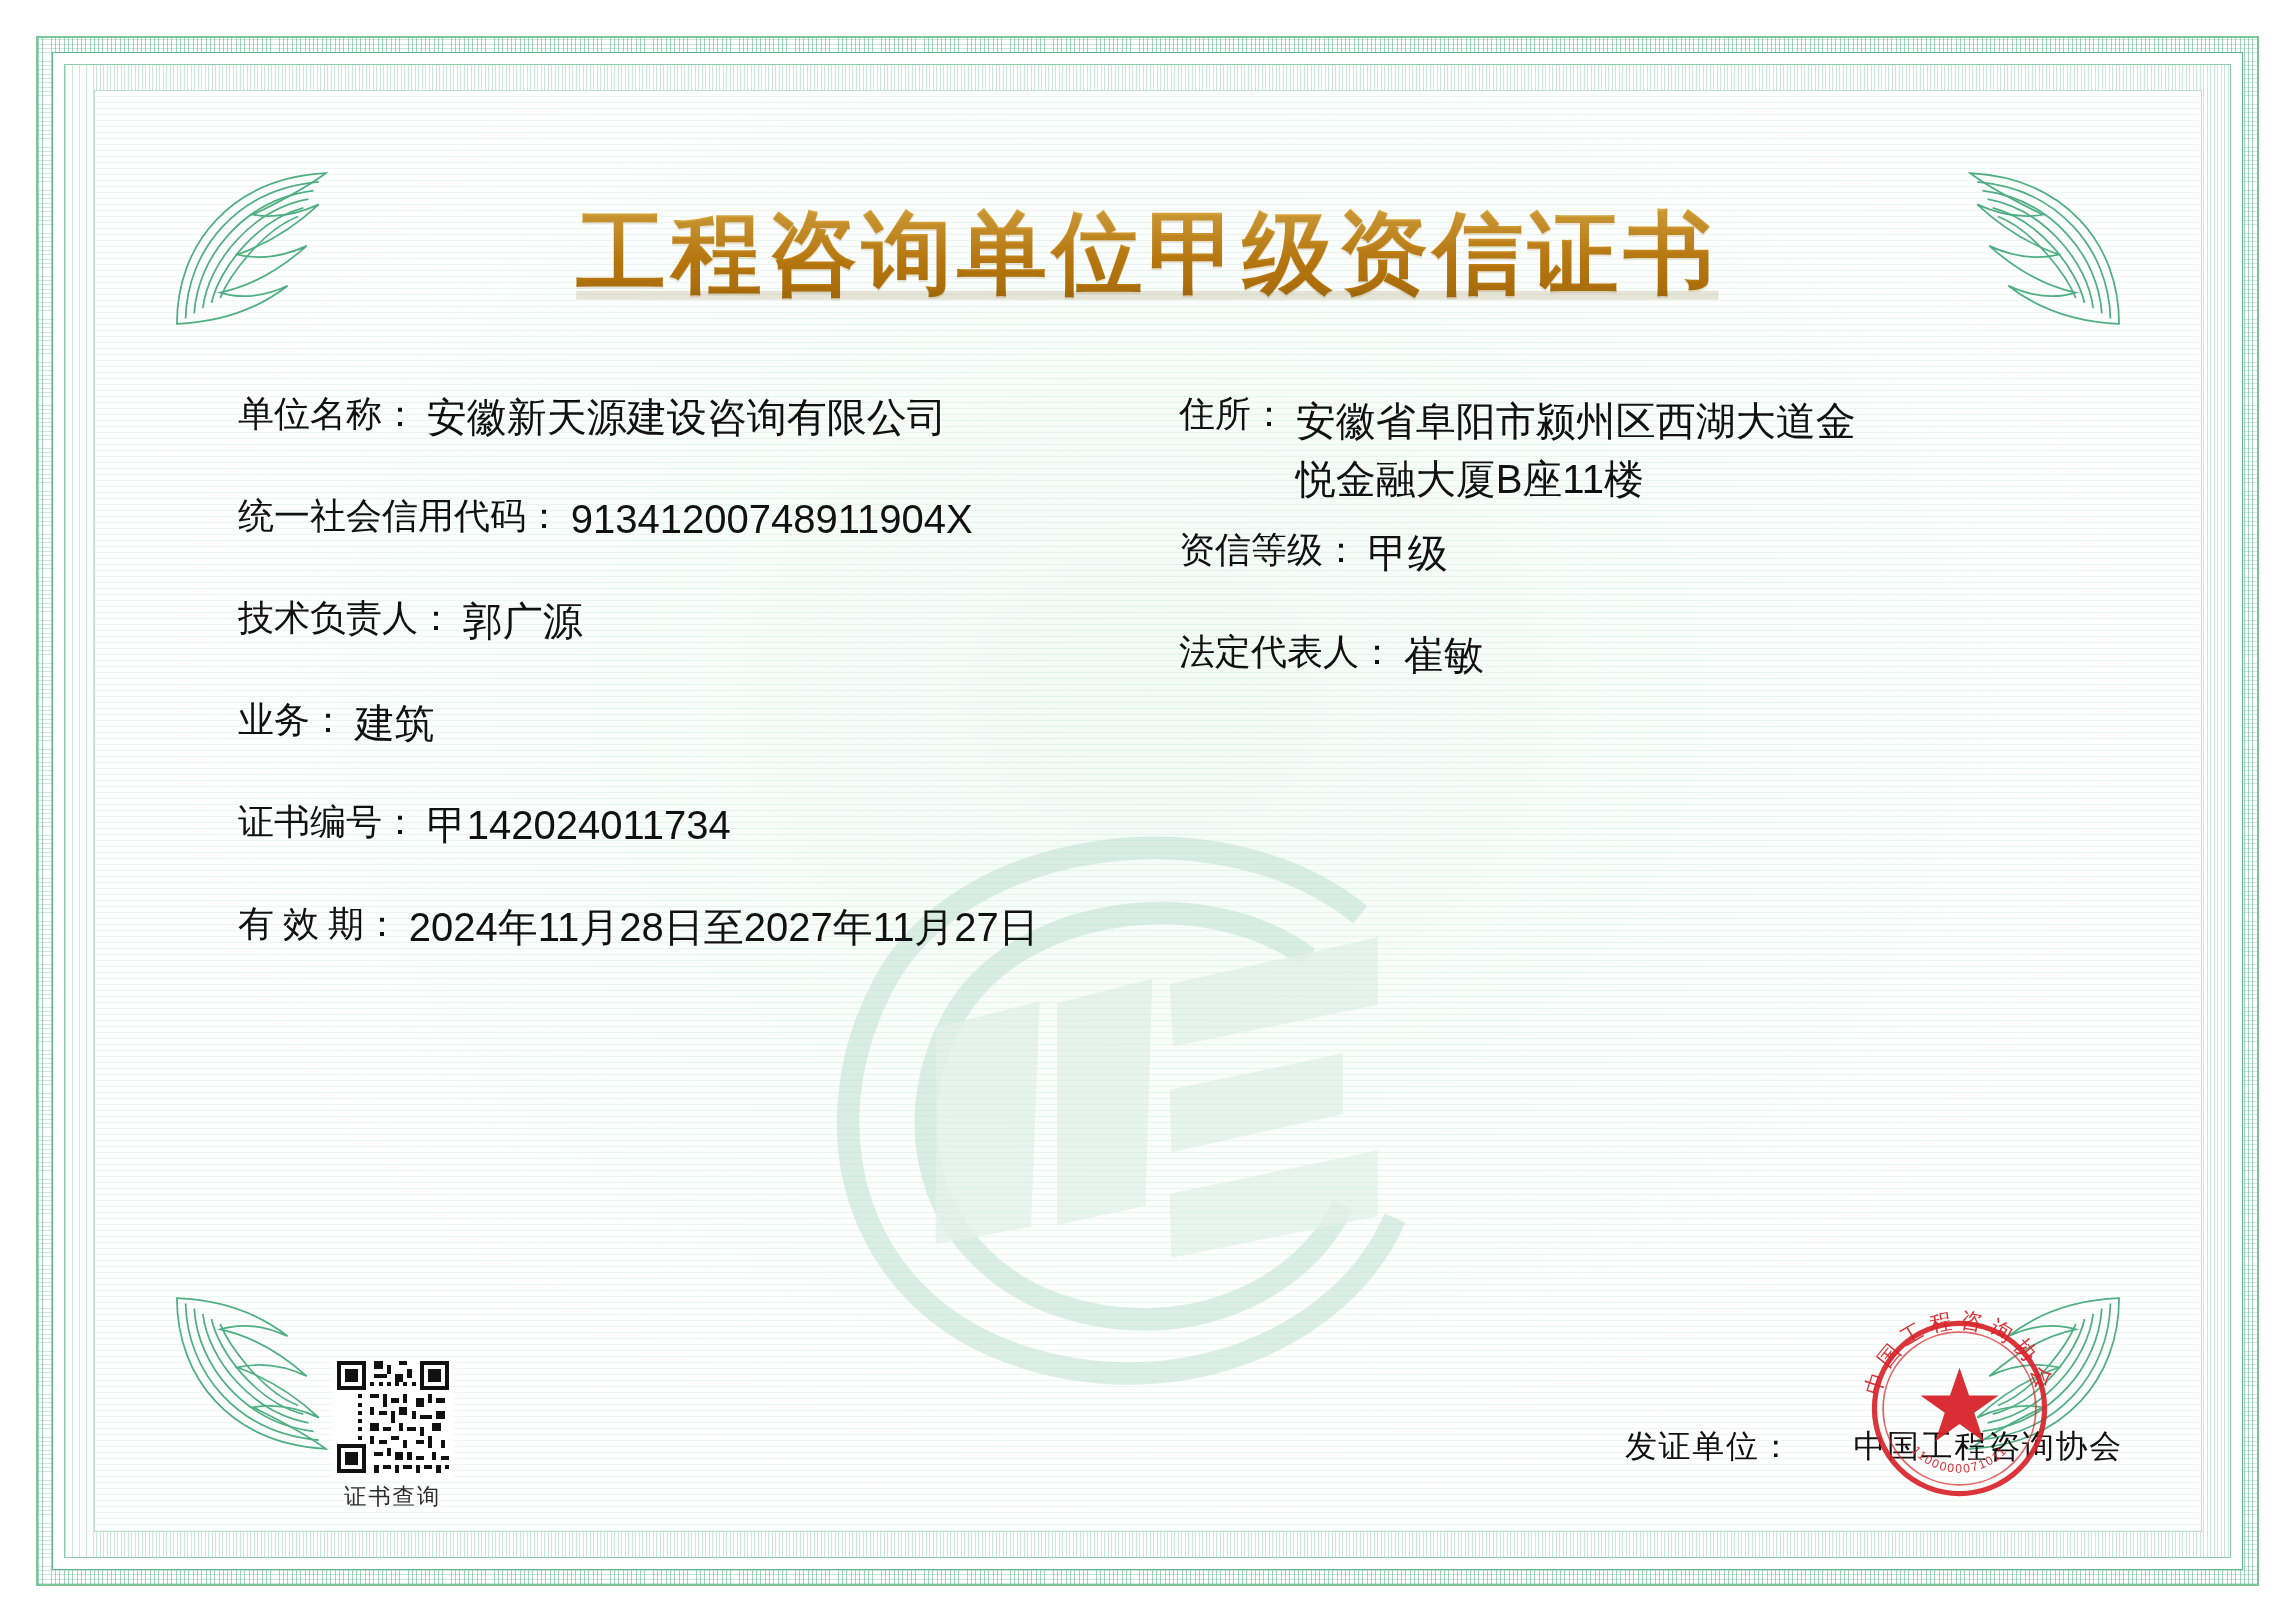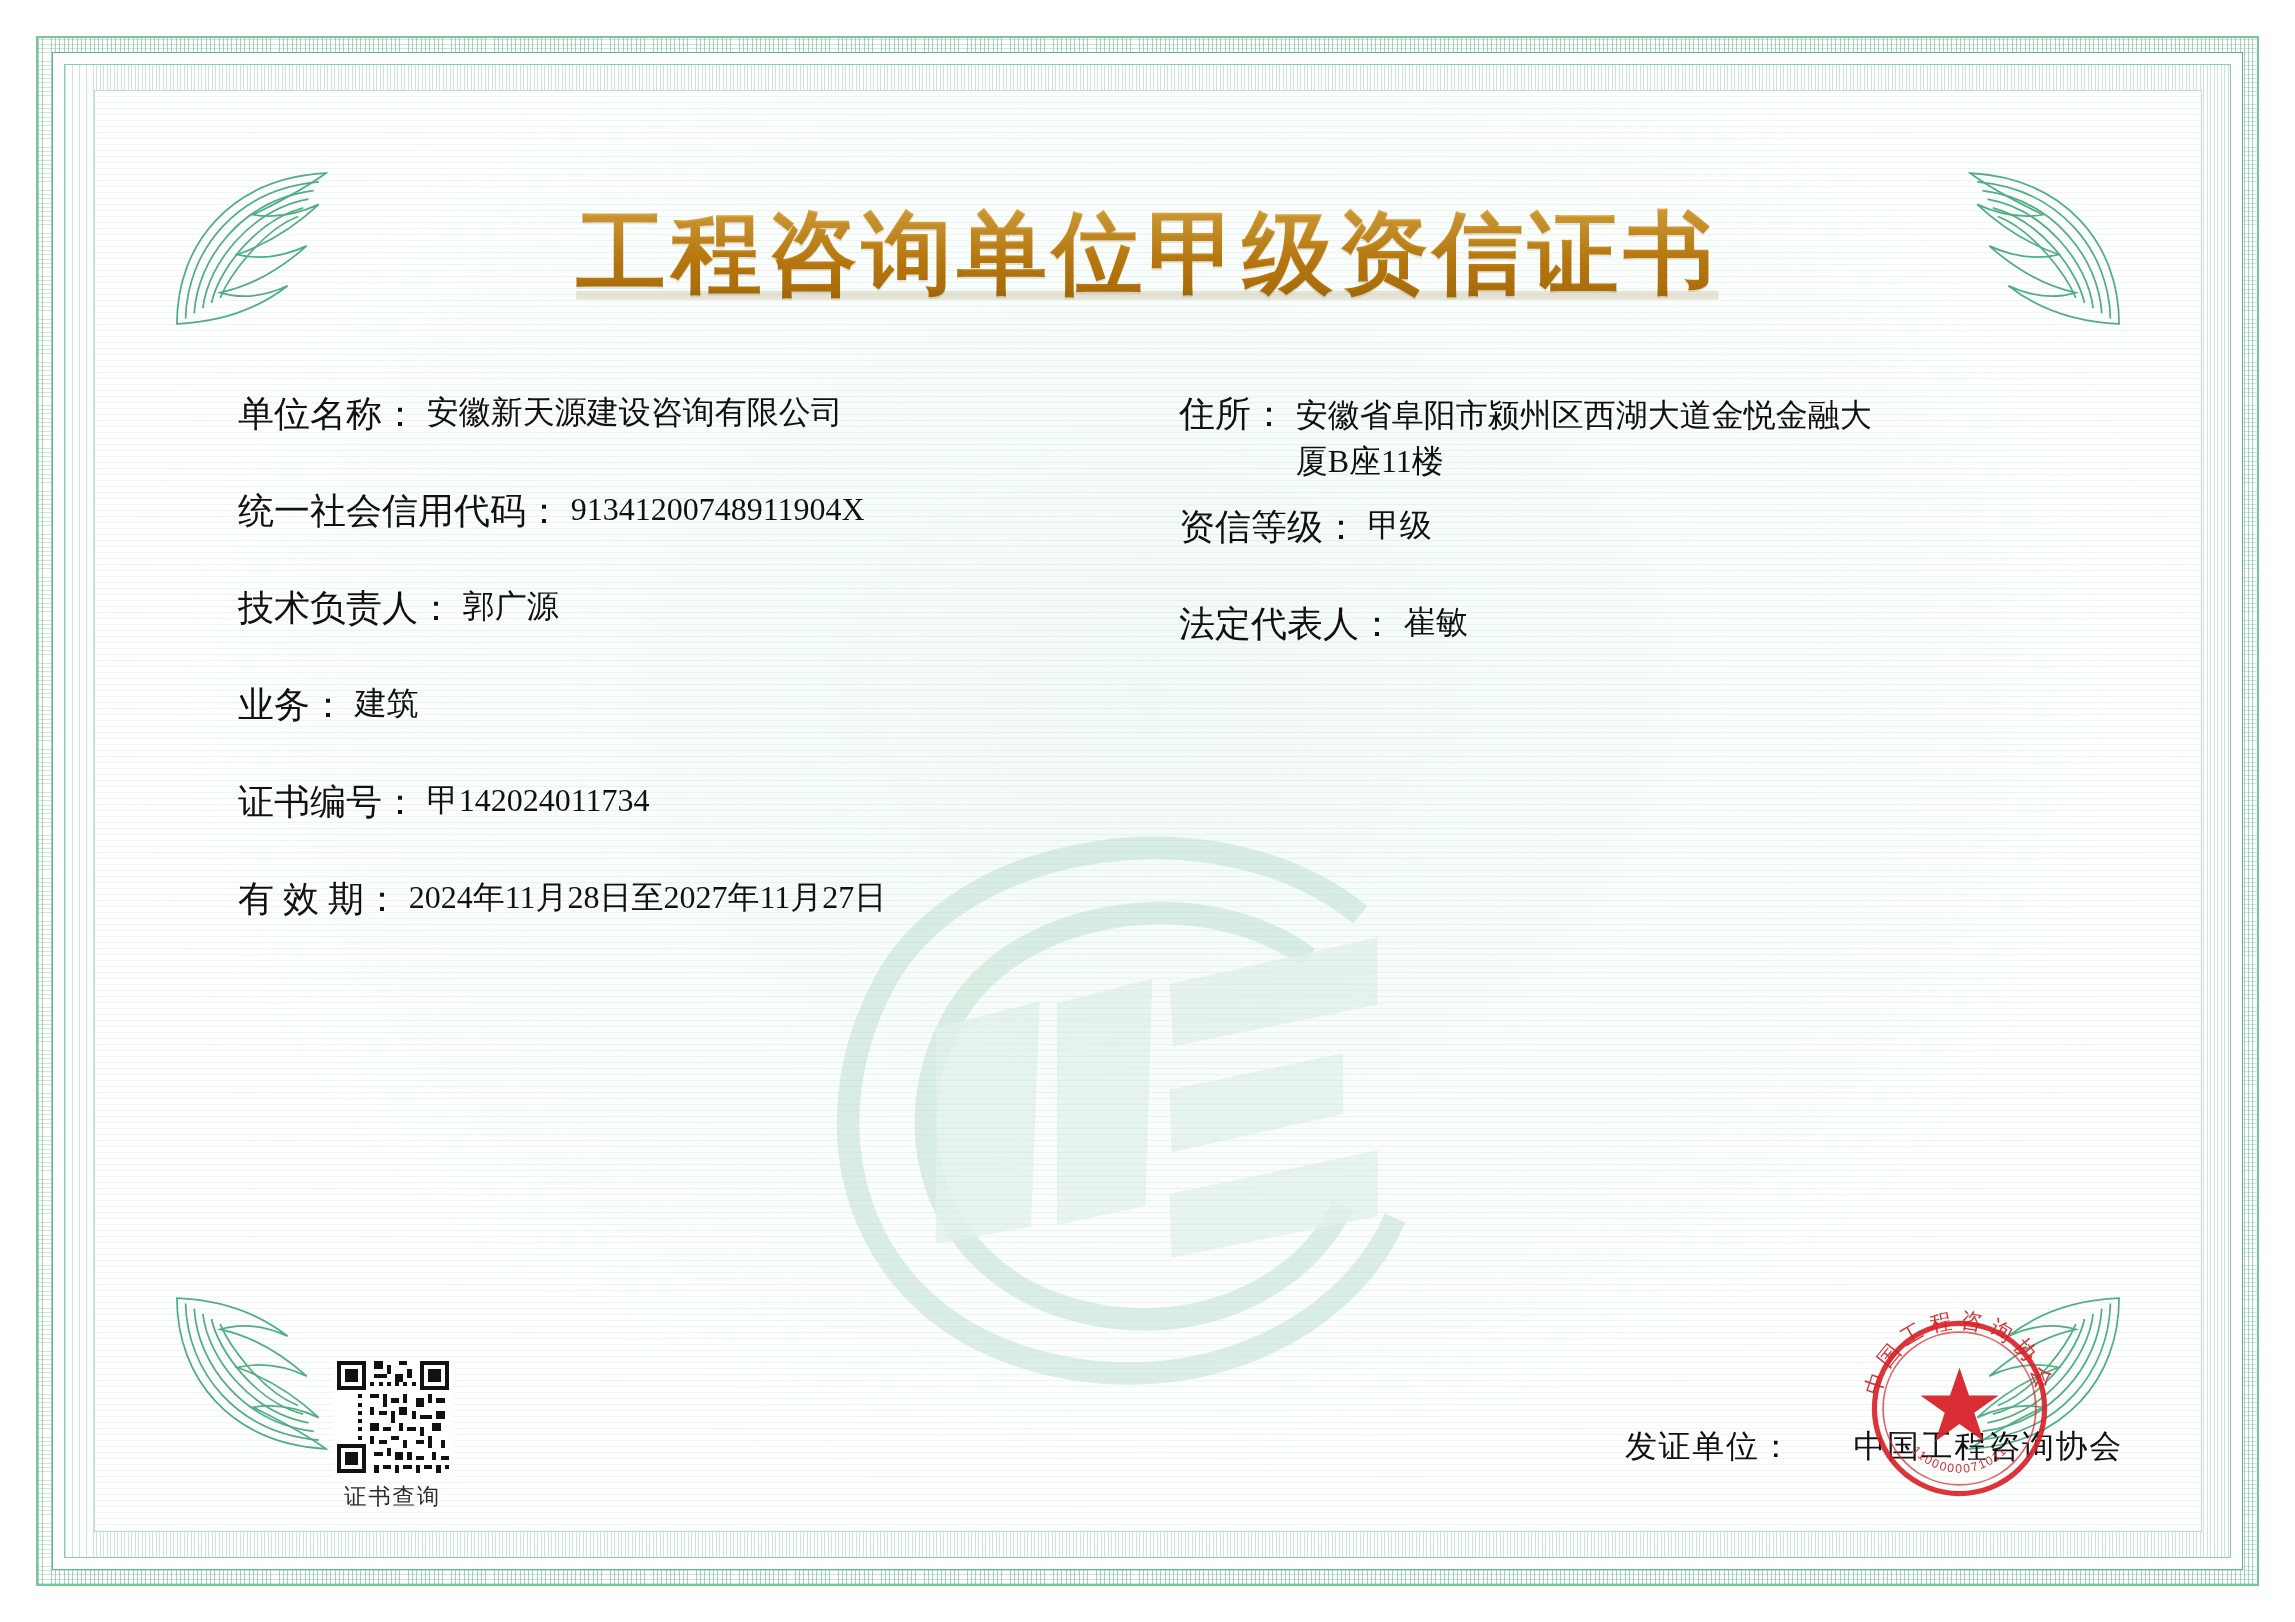--- a/index.html
+++ b/index.html
@@ -133,22 +133,22 @@
     margin-bottom: 52px;
     white-space: nowrap;
   }
   .label {
     font-family: "Liberation Serif", serif;
     font-size: 36px;
     color: #111111;
     flex: 0 0 auto;
   }
   .value {
-    font-family: Liberation Serif, serif;
-    font-size: 32px;
+    font-family: Liberation Sans, sans-serif;
+    font-size: 40px;
     color: #111111;
     margin-left: 8.7px;
     white-space: normal;
   }
   .value.wrap {
     max-width: 598px;
     line-height: 1.45;
   }
   .row.addr { margin-bottom: 20px; }
 

